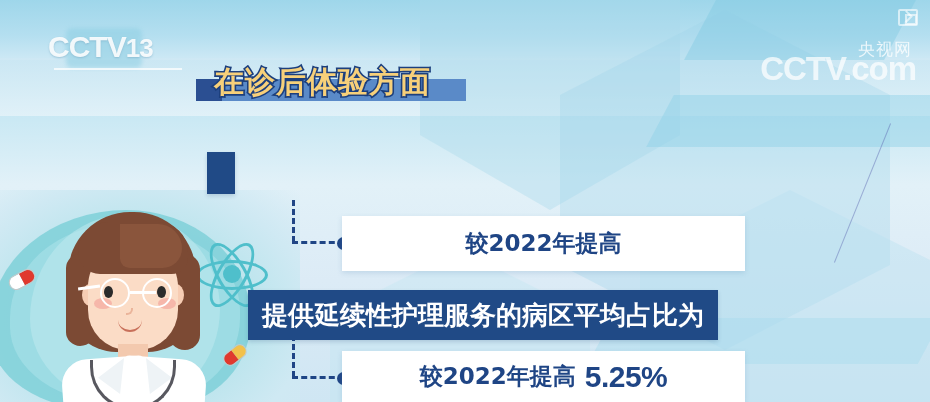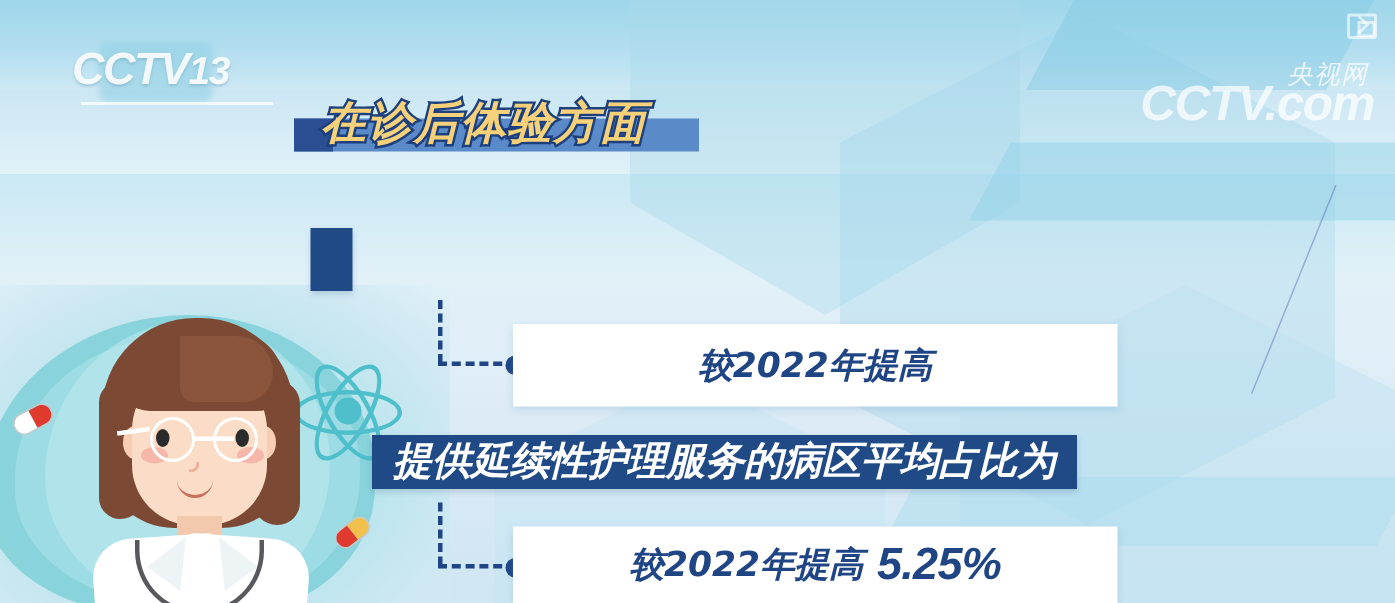--- a/index.html
+++ b/index.html
@@ -2,21 +2,21 @@
 <html><head>
 <meta charset="utf-8">
 <style>
   * { margin:0; padding:0; box-sizing:border-box; }
   html,body { width:930px; height:402px; overflow:hidden; }
   body {
     font-family:"Liberation Sans","DejaVu Sans",sans-serif;
     background:#dbeef7;
     position:relative;
   }
-  #stage { position:absolute; inset:0; width:930px; height:402px; overflow:hidden;font-style:italic; }
+  #stage { position:absolute; inset:0; width:930px; height:402px; overflow:hidden; }
 
   
   .bg-base{
     position:absolute; inset:0;
     background:linear-gradient(180deg,#a8dced 0%,#bfe5f2 22%,#e2f1f8 46%,#dcebf6 70%,#cfe6f3 100%);
   }
   .bg-top-band{
     position:absolute; left:0; top:0; width:930px; height:60px;
     background:linear-gradient(180deg,#9ed6ea 0%,#b5dff0 60%,#cfe9f5 100%);
     opacity:.95;
@@ -197,21 +197,21 @@
     font-family:"Liberation Sans",sans-serif;
     font-size:30px;font-weight:bold;color:#1f4585;letter-spacing:-0.5px;white-space:nowrap;
     margin-left:9px;
   }
 
   
   #row1{ left:207px; top:152px; height:42px; }
   
   #row2{ left:342px; top:216px; width:403px; height:55px; }
   
-  #row3{ left:248px; top:290px; height:36px;flex-direction:column; }
+  #row3{ left:248px; top:290px; height:50px; }
   
   #row4{ left:342px; top:351px; width:403px; height:51px; }
 
   
   .conn{position:absolute;}
   .conn .vline{position:absolute;left:0;top:0;width:0;height:42px;
     border-left:3px dashed #1f4585;}
   .conn .hline{position:absolute;left:0;bottom:0;width:52px;height:0;
     border-top:3px dashed #1f4585;}
   .conn .dot{position:absolute;right:-6px;bottom:-6px;width:13px;height:13px;

